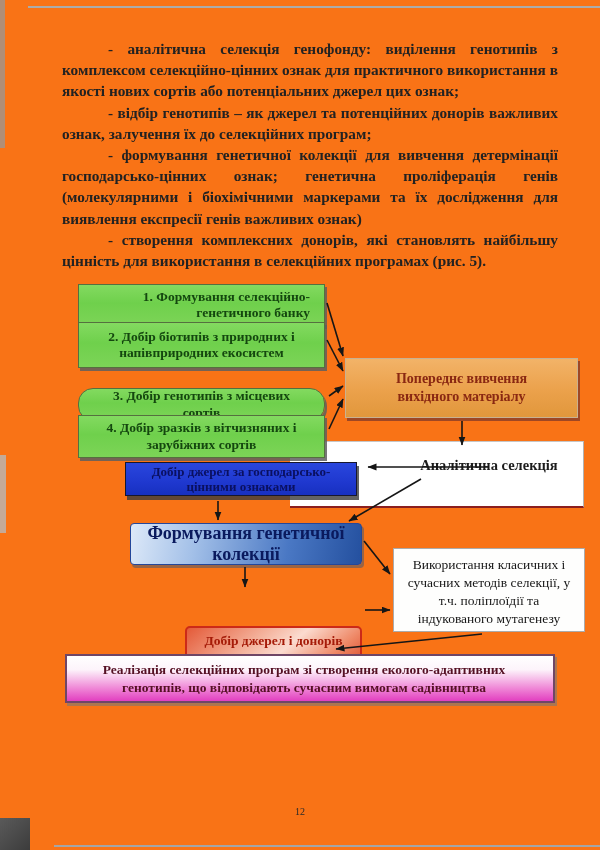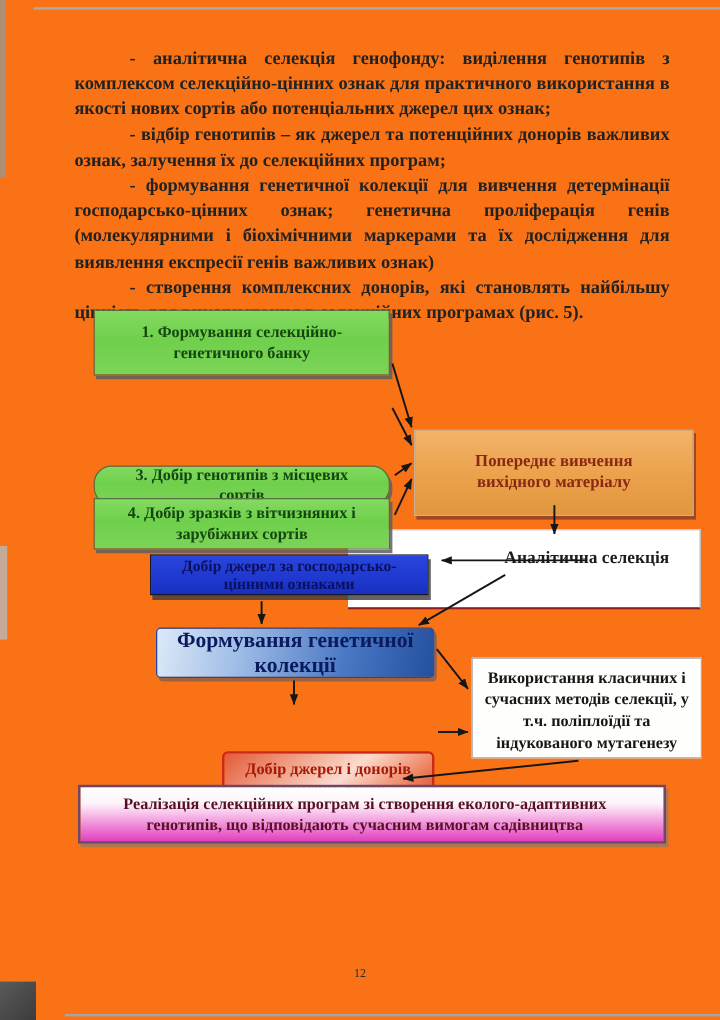--- a/index.html
+++ b/index.html
@@ -28,24 +28,24 @@
     position:absolute;display:flex;align-items:center;justify-content:center;
     text-align:center;font-weight:bold;box-sizing:border-box;
   }
   .gbox{
     left:78px;width:247px;
     background:linear-gradient(180deg,#83da60,var(--green-box) 45%,#7cd457);
     border:1px solid #55703c;border:1px solid #55703f;
     box-shadow:2px 3px 0 rgba(95,95,95,.85);
     color:#14470f;font-size:13.5px;line-height:16.5px;padding:2px 14px;
   }
-  .g1{top:258px;height:55px;} .g2{top:322px;height:46px;}
+  .g1{top:284px;height:42px;text-align:right;} .g2{top:322px;height:46px;}
   .g3{top:388px;height:33px;border-radius:15px;} .g4{top:415px;height:43px;}
   .obox{
-    left:345px;top:358px;width:233px;height:72px;
+    left:345px;top:358px;width:233px;height:60px;
     background:linear-gradient(180deg,#f2b368,var(--orange-box) 55%,#e1973c);
     border:1px solid #c9b191;box-shadow:2px 3px 0 rgba(135,60,40,.8);
     color:#8a2812;font-size:14px;line-height:18px;padding:2px 18px;
   }
   .abox{
     left:290px;top:441px;width:294px;height:67px;background:#fff;
     border-top:1px solid #c6c6c6;border-right:1px solid #b2b2b2;
     border-bottom:2.5px solid var(--accent-dark-red);
     align-items:flex-start;color:#1c1c1c;font-size:14.5px;
     padding:15px 0 0 105px;
@@ -64,21 +64,21 @@
   }
   .rbox{
     left:185px;top:626px;width:177px;height:46px;border-radius:5px;
     background:linear-gradient(140deg,#e45a38 0%,#f4b49e 38%,#fbdbcf 55%,#ee8765 80%,var(--red-box) 100%);
     border:2px solid #cc2a18;
     color:#a51b08;font-size:13.5px;line-height:17px;padding:2px 14px;
   }
   .mbox{
     left:393px;top:548px;width:192px;height:84px;background:#fefefd;
     border:1px solid #ababab;align-items:flex-start;
-    color:#161616;font-weight:bold;font-size:13.5px;line-height:18px;padding:7px 8px 0 8px;
+    color:#161616;font-weight:normal;font-size:13.5px;line-height:18px;padding:7px 8px 0 8px;
   }
   .pbox{
     left:65px;top:654px;width:490px;height:49px;
     background:linear-gradient(180deg,#ffffff 0%,#fdf4fb 30%,#ef86d6 72%,var(--magenta-box) 100%);
     border:2px solid #6f4666;box-shadow:2px 3px 0 rgba(120,120,120,.6);
     align-items:flex-start;color:#551024;font-size:13.5px;line-height:17.5px;padding:5px 36px 0 24px;
   }
   
   .caption{
     position:absolute;left:50px;top:724px;width:500px;text-align:center;
@@ -108,20 +108,23 @@
   </div>
 
   <div class="flowchart">
 
     <div class="fbox abox">
       <span>Аналітична селекція</span>
     </div>
 
     <div class="fbox gbox g1">
       <span>1. Формування селекційно-генетичного банку</span>
+    </div>
+    <div class="fbox gbox g2">
+      <span>2. Добір біотипів з природних і напівприродних екосистем</span>
     </div>
     <div class="fbox gbox g3">
       <span>3. Добір генотипів з місцевих сортів</span>
     </div>
     <div class="fbox gbox g4">
       <span>4. Добір зразків з вітчизняних і зарубіжних сортів</span>
     </div>
 
     <div class="fbox obox">
       <span>Попереднє вивчення вихідного матеріалу</span>

